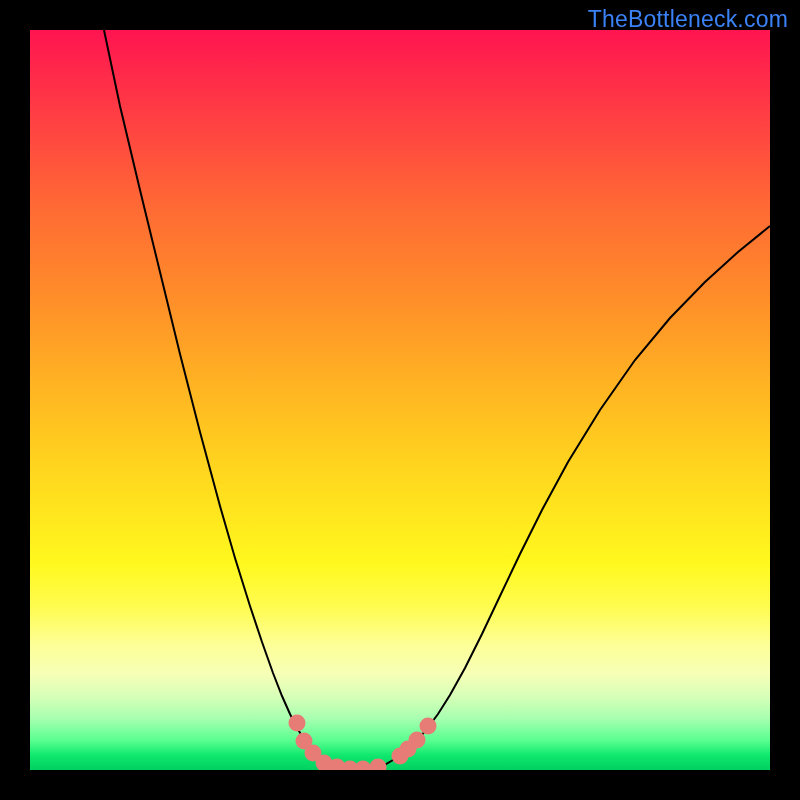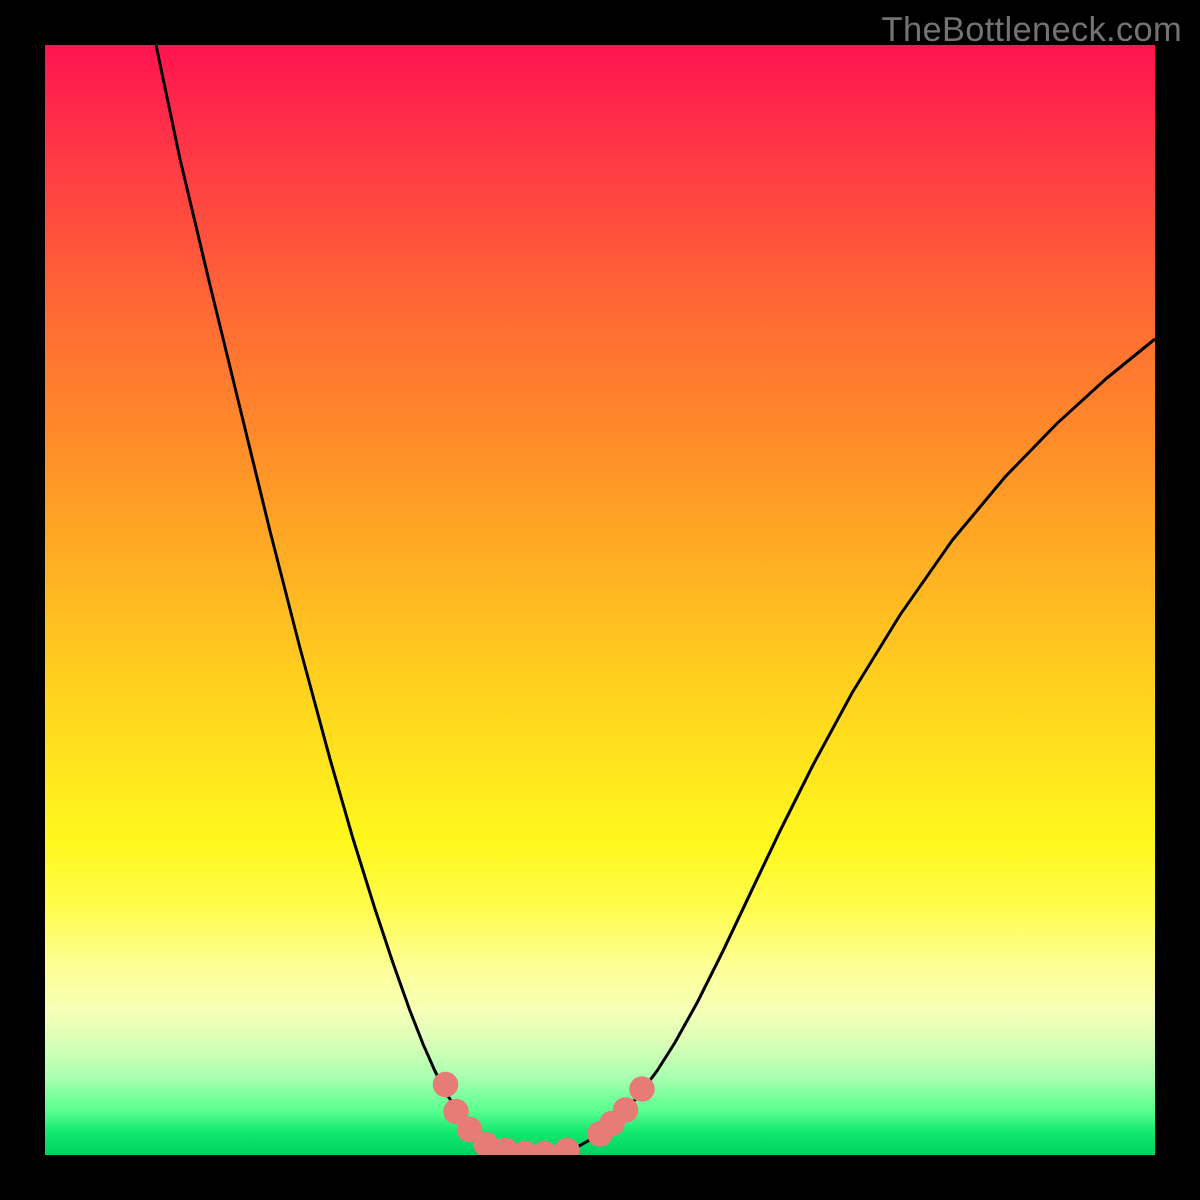--- a/index.html
+++ b/index.html
@@ -43,21 +43,21 @@
       #5aff90 96%,
       #10e86e 98%,
       #00d060 100%
     );
     overflow: hidden;
   }
   .watermark {
     position: absolute;
     top: 6px;
     right: 12px;
-    color: #737373;
+    color: #3b82f6;
     font-size: 23px;
     font-weight: 400;
     letter-spacing: 0.2px;
     user-select: none;
     text-align: right;
   }
   svg.curve {
     position: absolute;
     left: 0;
     top: 0;

